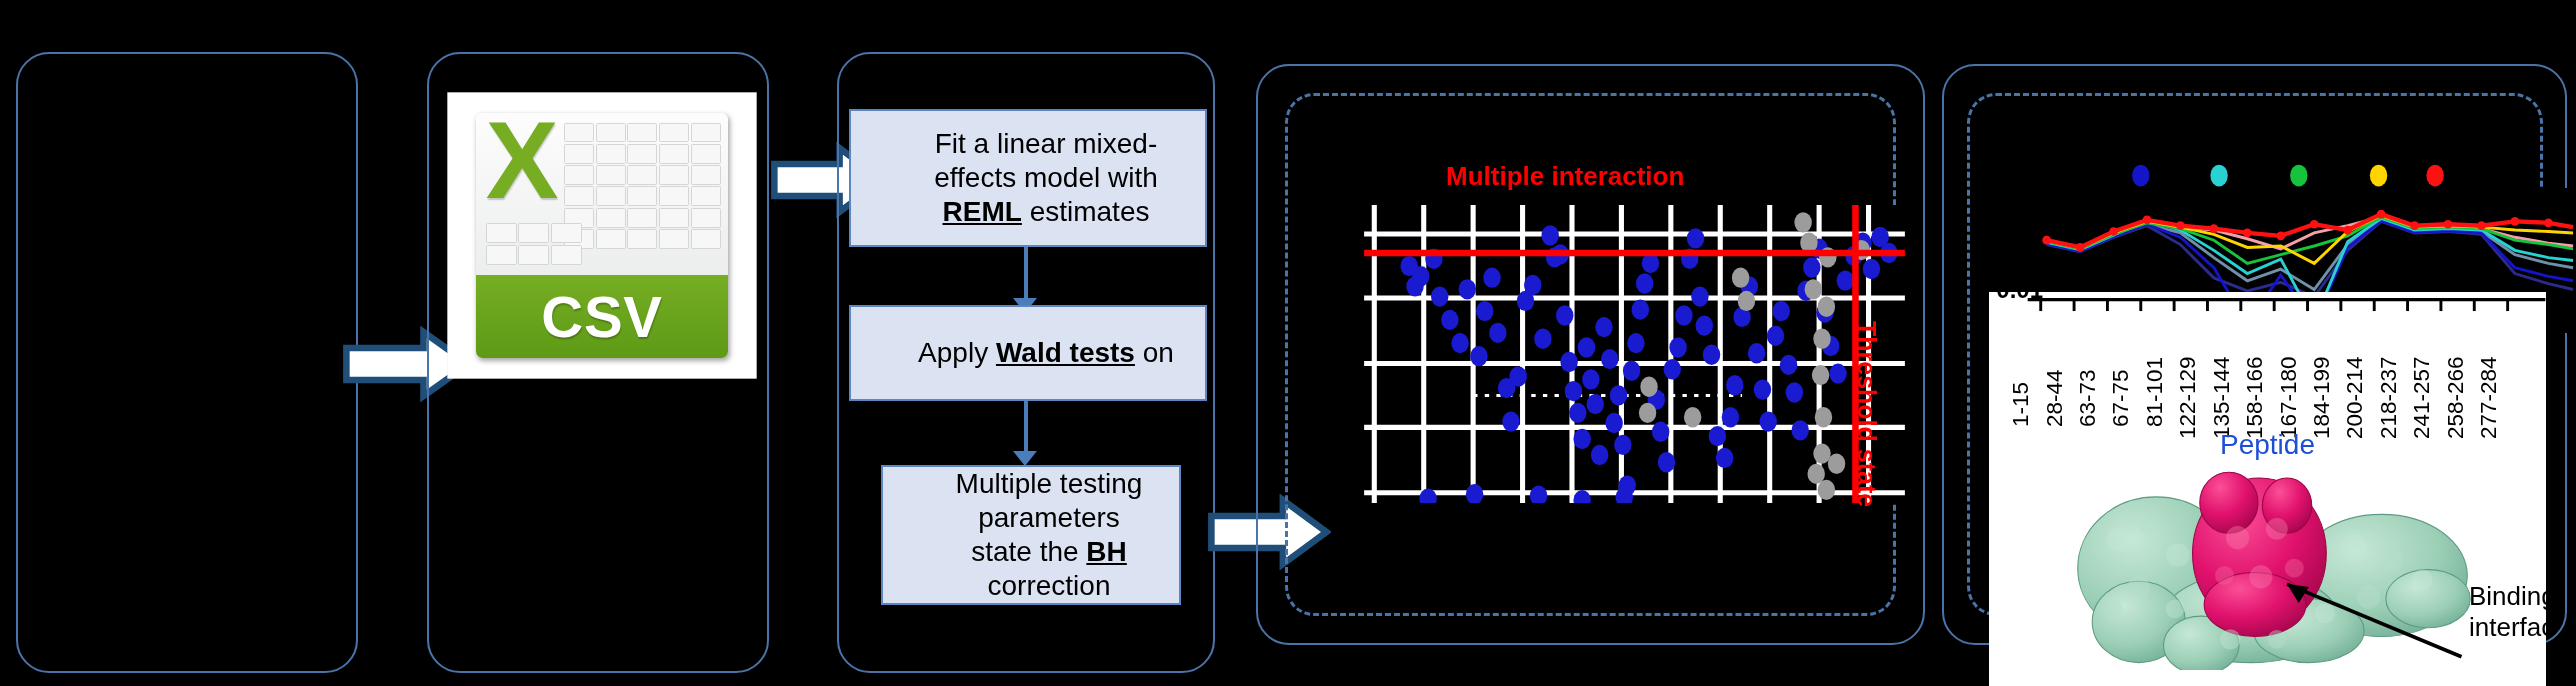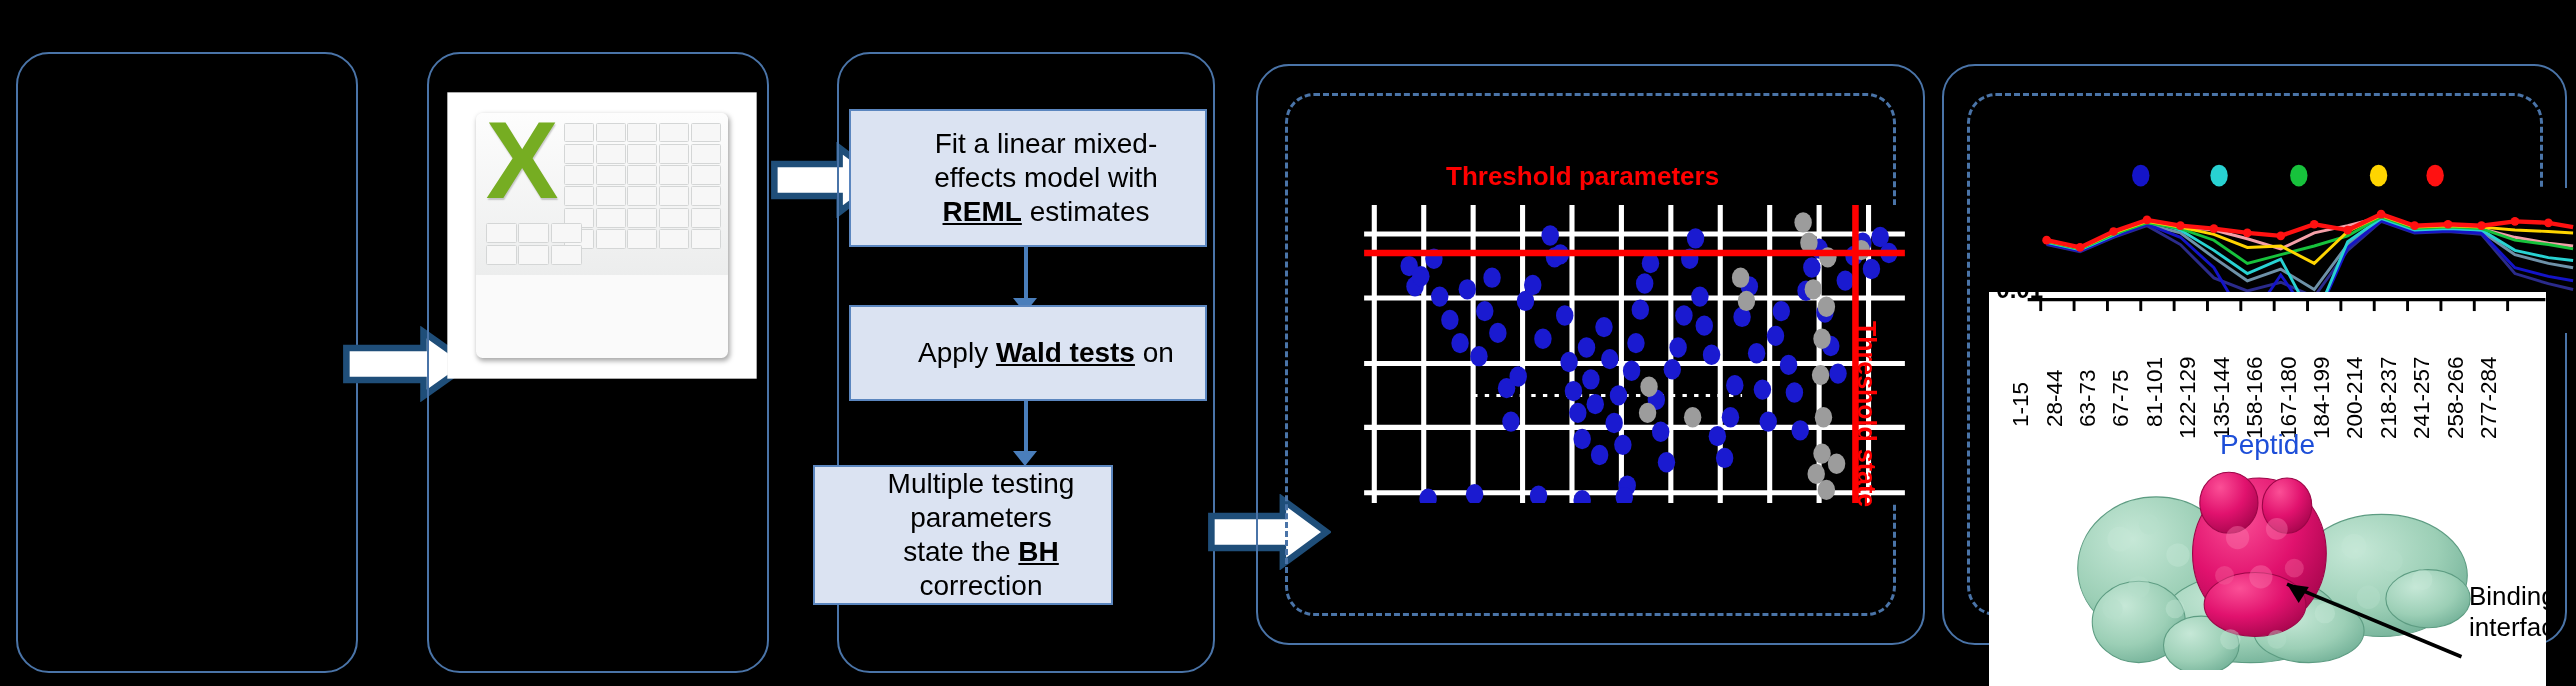--- a/index.html
+++ b/index.html
@@ -115,20 +115,23 @@
       <div class="csv-grid2">
         <div class="csv-cell"></div>
           <div class="csv-cell"></div>
           <div class="csv-cell"></div>
         <div class="csv-cell"></div>
           <div class="csv-cell"></div>
           <div class="csv-cell"></div>
       </div>
       <div class="csv-x">X</div>
     </div>
+    <div class="csv-band">
+      <span>CSV</span>
+    </div>
   </div>
 </div>
 
 <div class="arrow" style="left:770px;top:142px;width:116px;height:76px;">
   <svg width="116" height="76" viewBox="0 0 160 104">
     <polygon points="6,30 96,30 96,8 154,52 96,96 96,74 6,74" fill="#ffffff" stroke="#1f4e79" stroke-width="9" stroke-linejoin="miter"></polygon>
   </svg>
 </div>
 
 <div class="panel" style="left:837px;top:52px;width:378px;height:621px;"></div>
@@ -144,38 +147,38 @@
 <div class="vhead" style="left:1013px;top:298px;"></div>
 
 <div class="procbox" style="left:849px;top:305px;width:358px;height:96px;">
   <div class="t">
     <span>Apply </span><b>Wald tests</b><span> on</span><br>
   </div>
 </div>
 <div class="vconn" style="left:1024px;top:401px;height:52px;"></div>
 <div class="vhead" style="left:1013px;top:451px;"></div>
 
-<div class="procbox" style="left:813px;top:465px;width:300px;height:140px;">
+<div class="procbox" style="left:881px;top:465px;width:300px;height:140px;">
   <div class="t">
     <span>Multiple testing</span><br>
     <span>parameters</span><br>
     <span>state the </span><b>BH</b><span> correction</span>
   </div>
 </div>
 
 <div class="arrow" style="left:1207px;top:494px;width:124px;height:76px;">
   <svg width="124" height="76" viewBox="0 0 170 104">
     <polygon points="6,30 104,30 104,8 164,52 104,96 104,74 6,74" fill="#ffffff" stroke="#1f4e79" stroke-width="9" stroke-linejoin="miter"></polygon>
   </svg>
 </div>
 
 <div class="panel" style="left:1256px;top:64px;width:669px;height:581px;"></div>
 <div class="panel-inner-dashed" style="left:1285px;top:93px;width:611px;height:523px;"></div>
 
-<div class="thr-label" style="left:1446px;top:161px;">Threshold parameters</div>
+<div class="thr-label" style="left:1446px;top:161px;">Multiple interaction</div>
 
 <div class="scatter" style="left:1364px;top:205px;width:541px;height:298px;">
   <svg width="541" height="298" viewBox="0 0 744 410">
     <rect x="0" y="0" width="744" height="410" fill="#000000"></rect>
 
     <g stroke="#ffffff" stroke-width="7">
       <line x1="14" y1="0" x2="14" y2="410"></line>
       <line x1="82" y1="0" x2="82" y2="410"></line>
       <line x1="150" y1="0" x2="150" y2="410"></line>
       <line x1="218" y1="0" x2="218" y2="410"></line>

